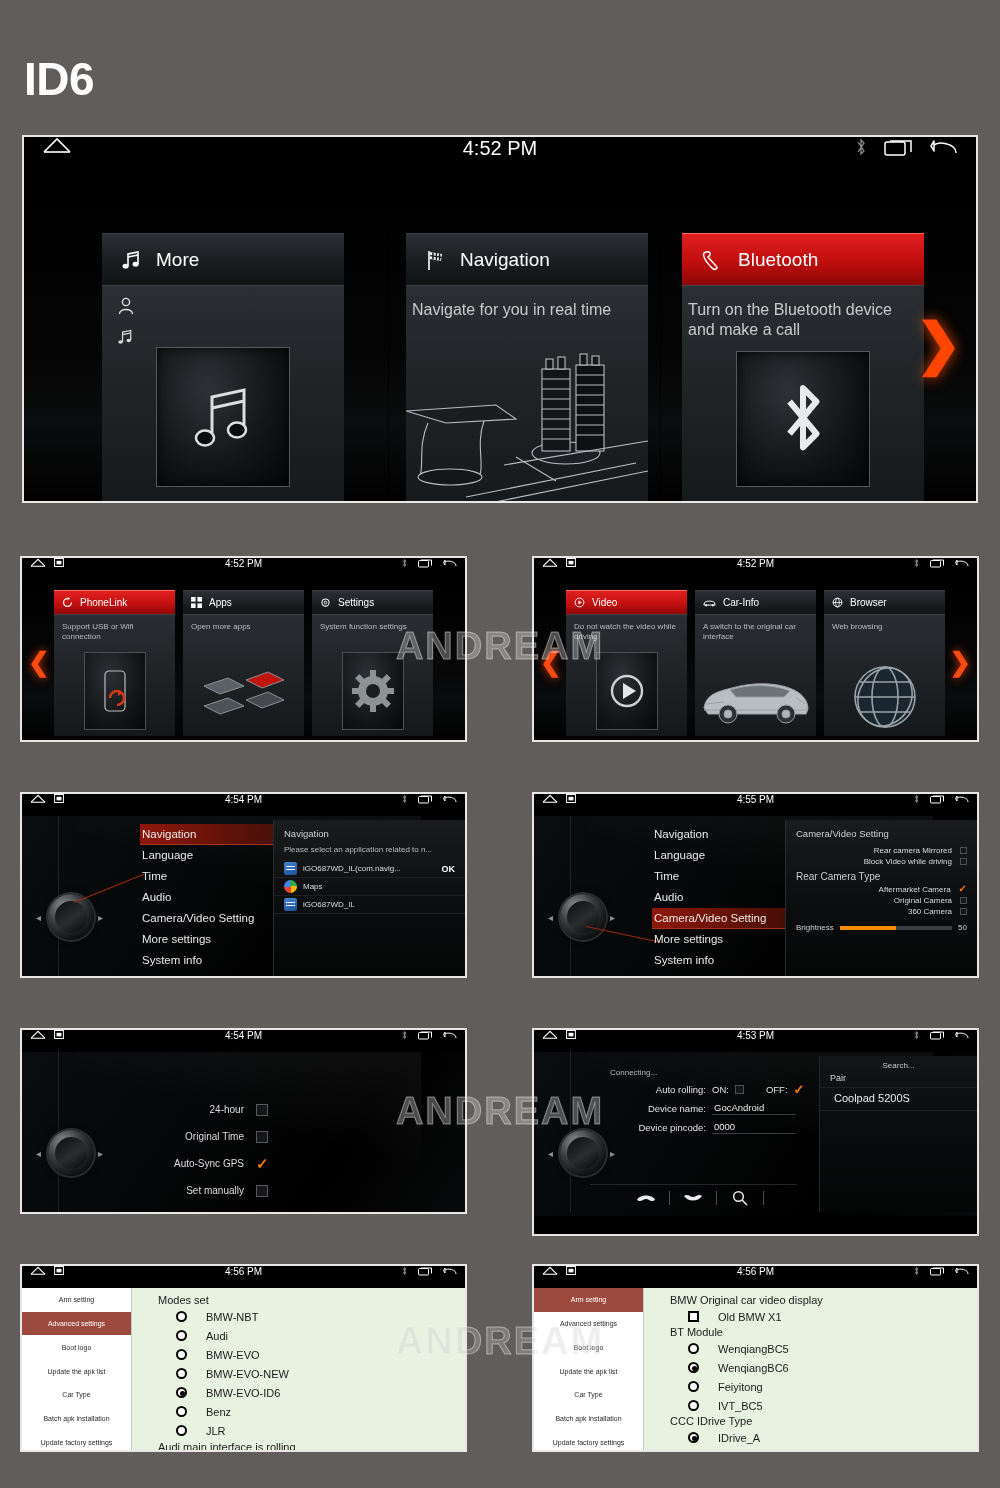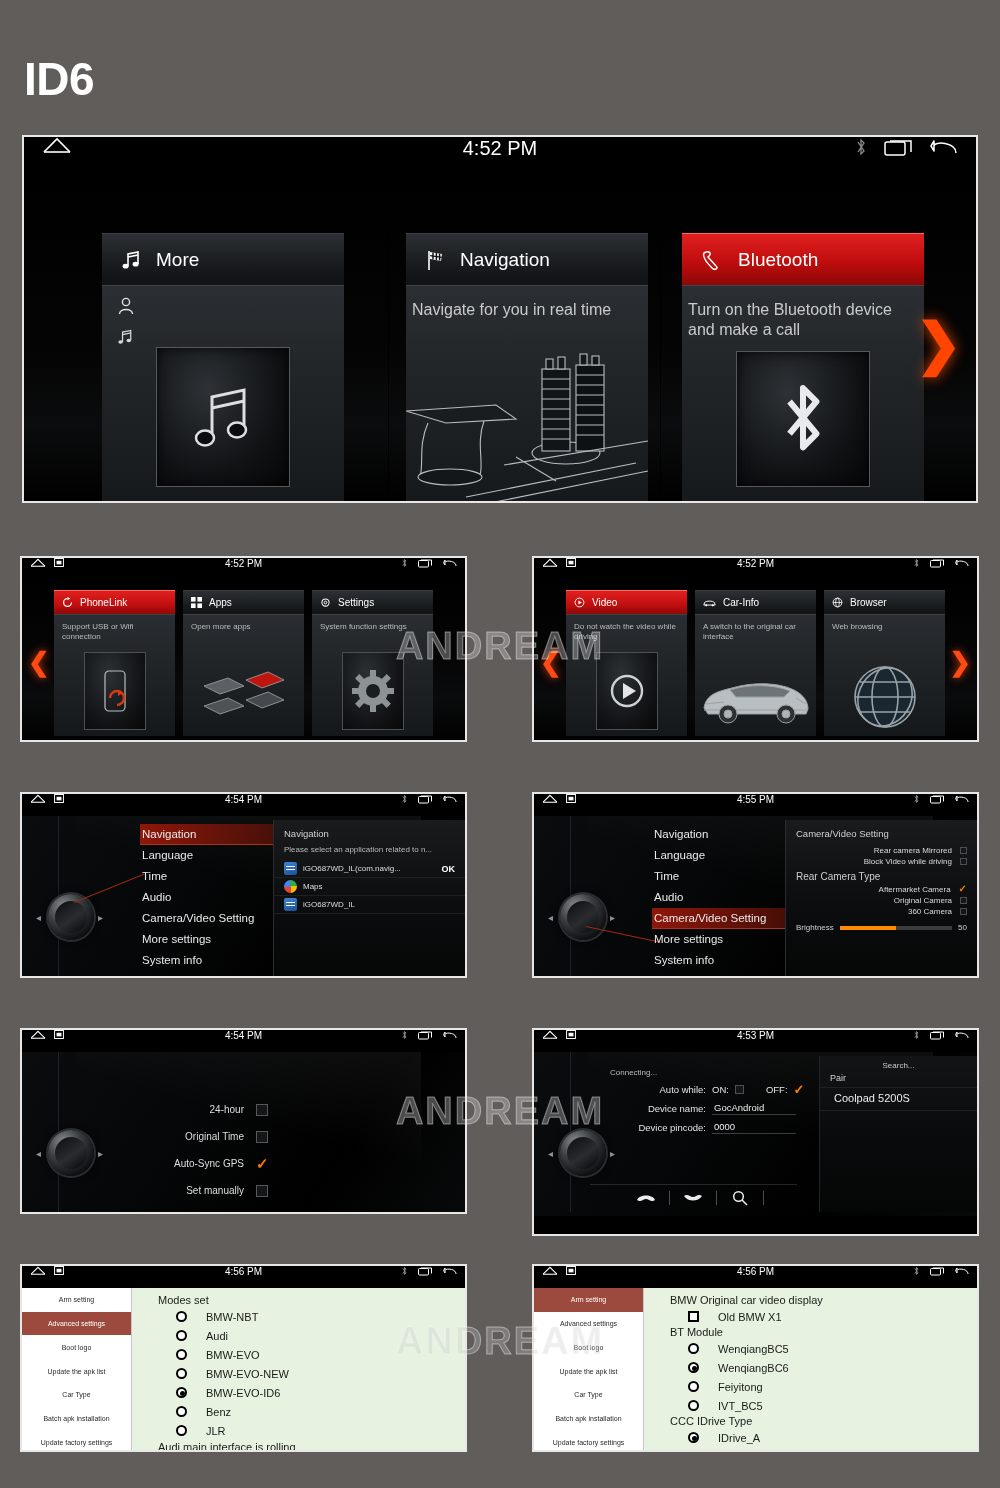--- a/index.html
+++ b/index.html
@@ -917,21 +917,21 @@
   </div>
   <div class="set-body">
     <div class="set-frameline"></div>
     <div class="knob"></div>
     <div class="knob-l">◂</div>
     <div class="knob-r">▸</div>
 
     <div class="bt-left">
       <div class="bt-connect">Connecting...</div>
       <div class="bt-row">
-        <span class="bt-lbl">Auto while:</span>
+        <span class="bt-lbl">Auto rolling:</span>
         <span>ON:</span>
         <span class="cbox" style="width:9px;height:9px;"></span>
         <span style="margin-left:16px;">OFF:</span>
         <span class="chk" style="font-size:13px;">✓</span>
       </div>
       <div class="bt-row">
         <span class="bt-lbl">Device name:</span>
         <span class="bt-val">GocAndroid</span>
       </div>
       <div class="bt-row">

